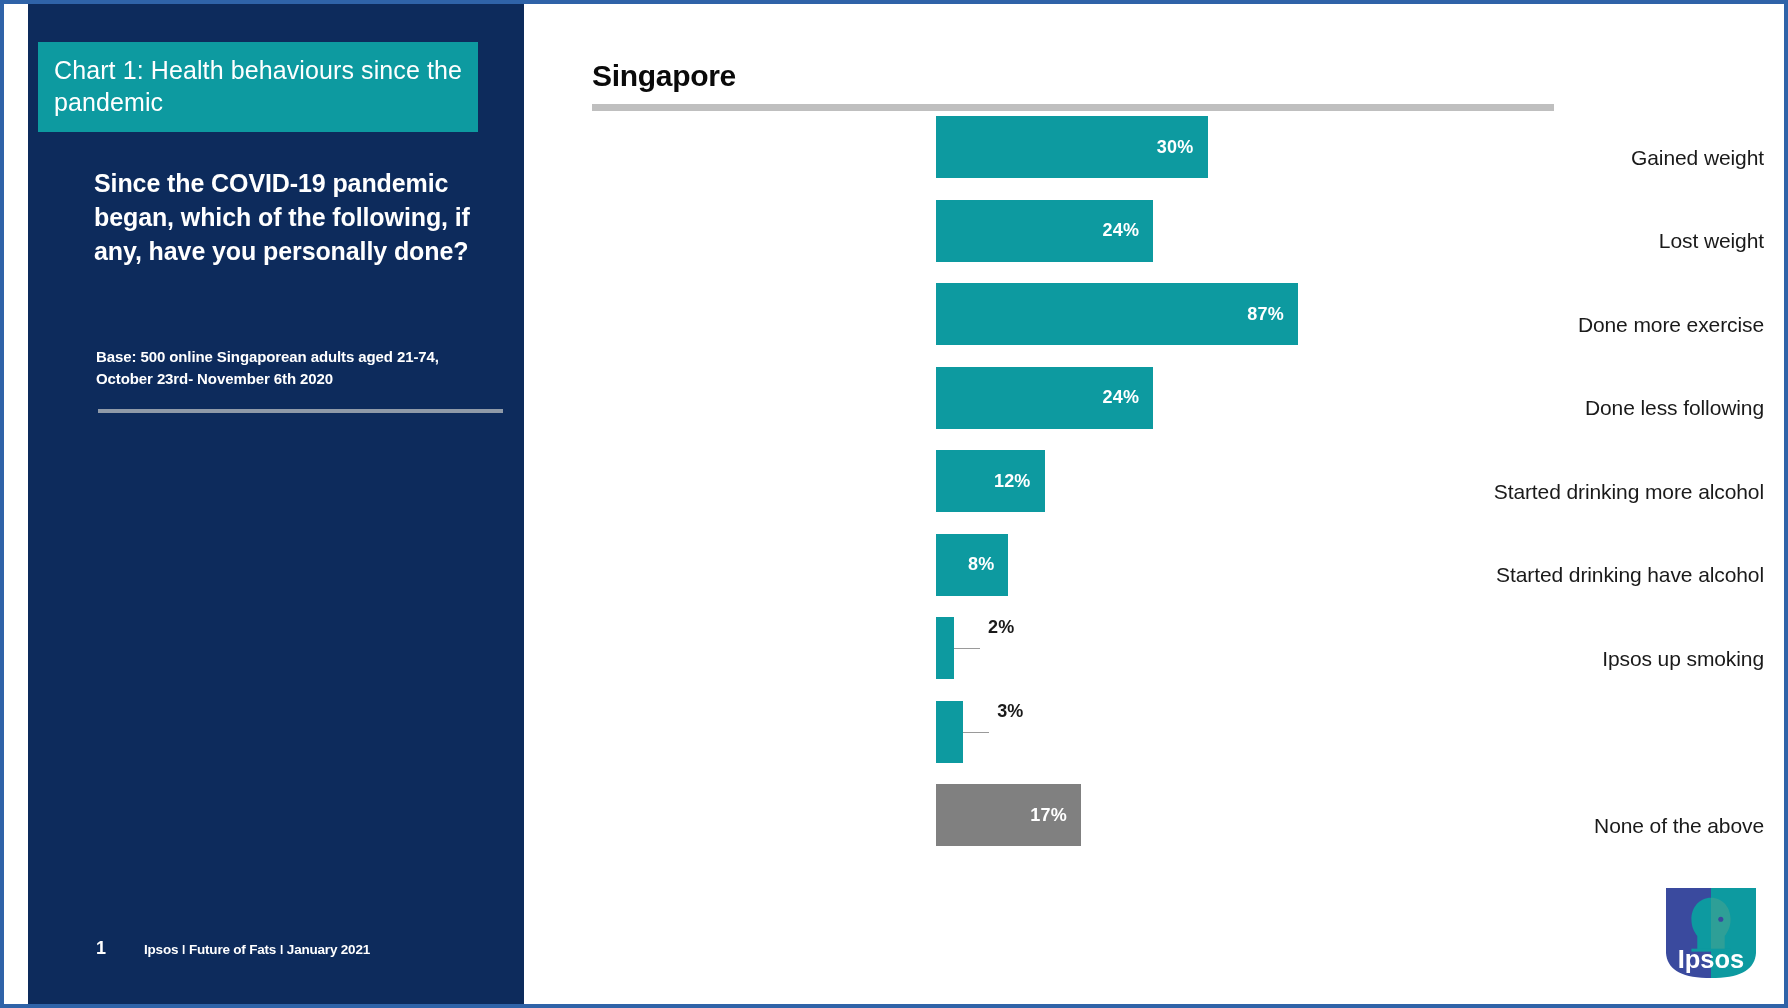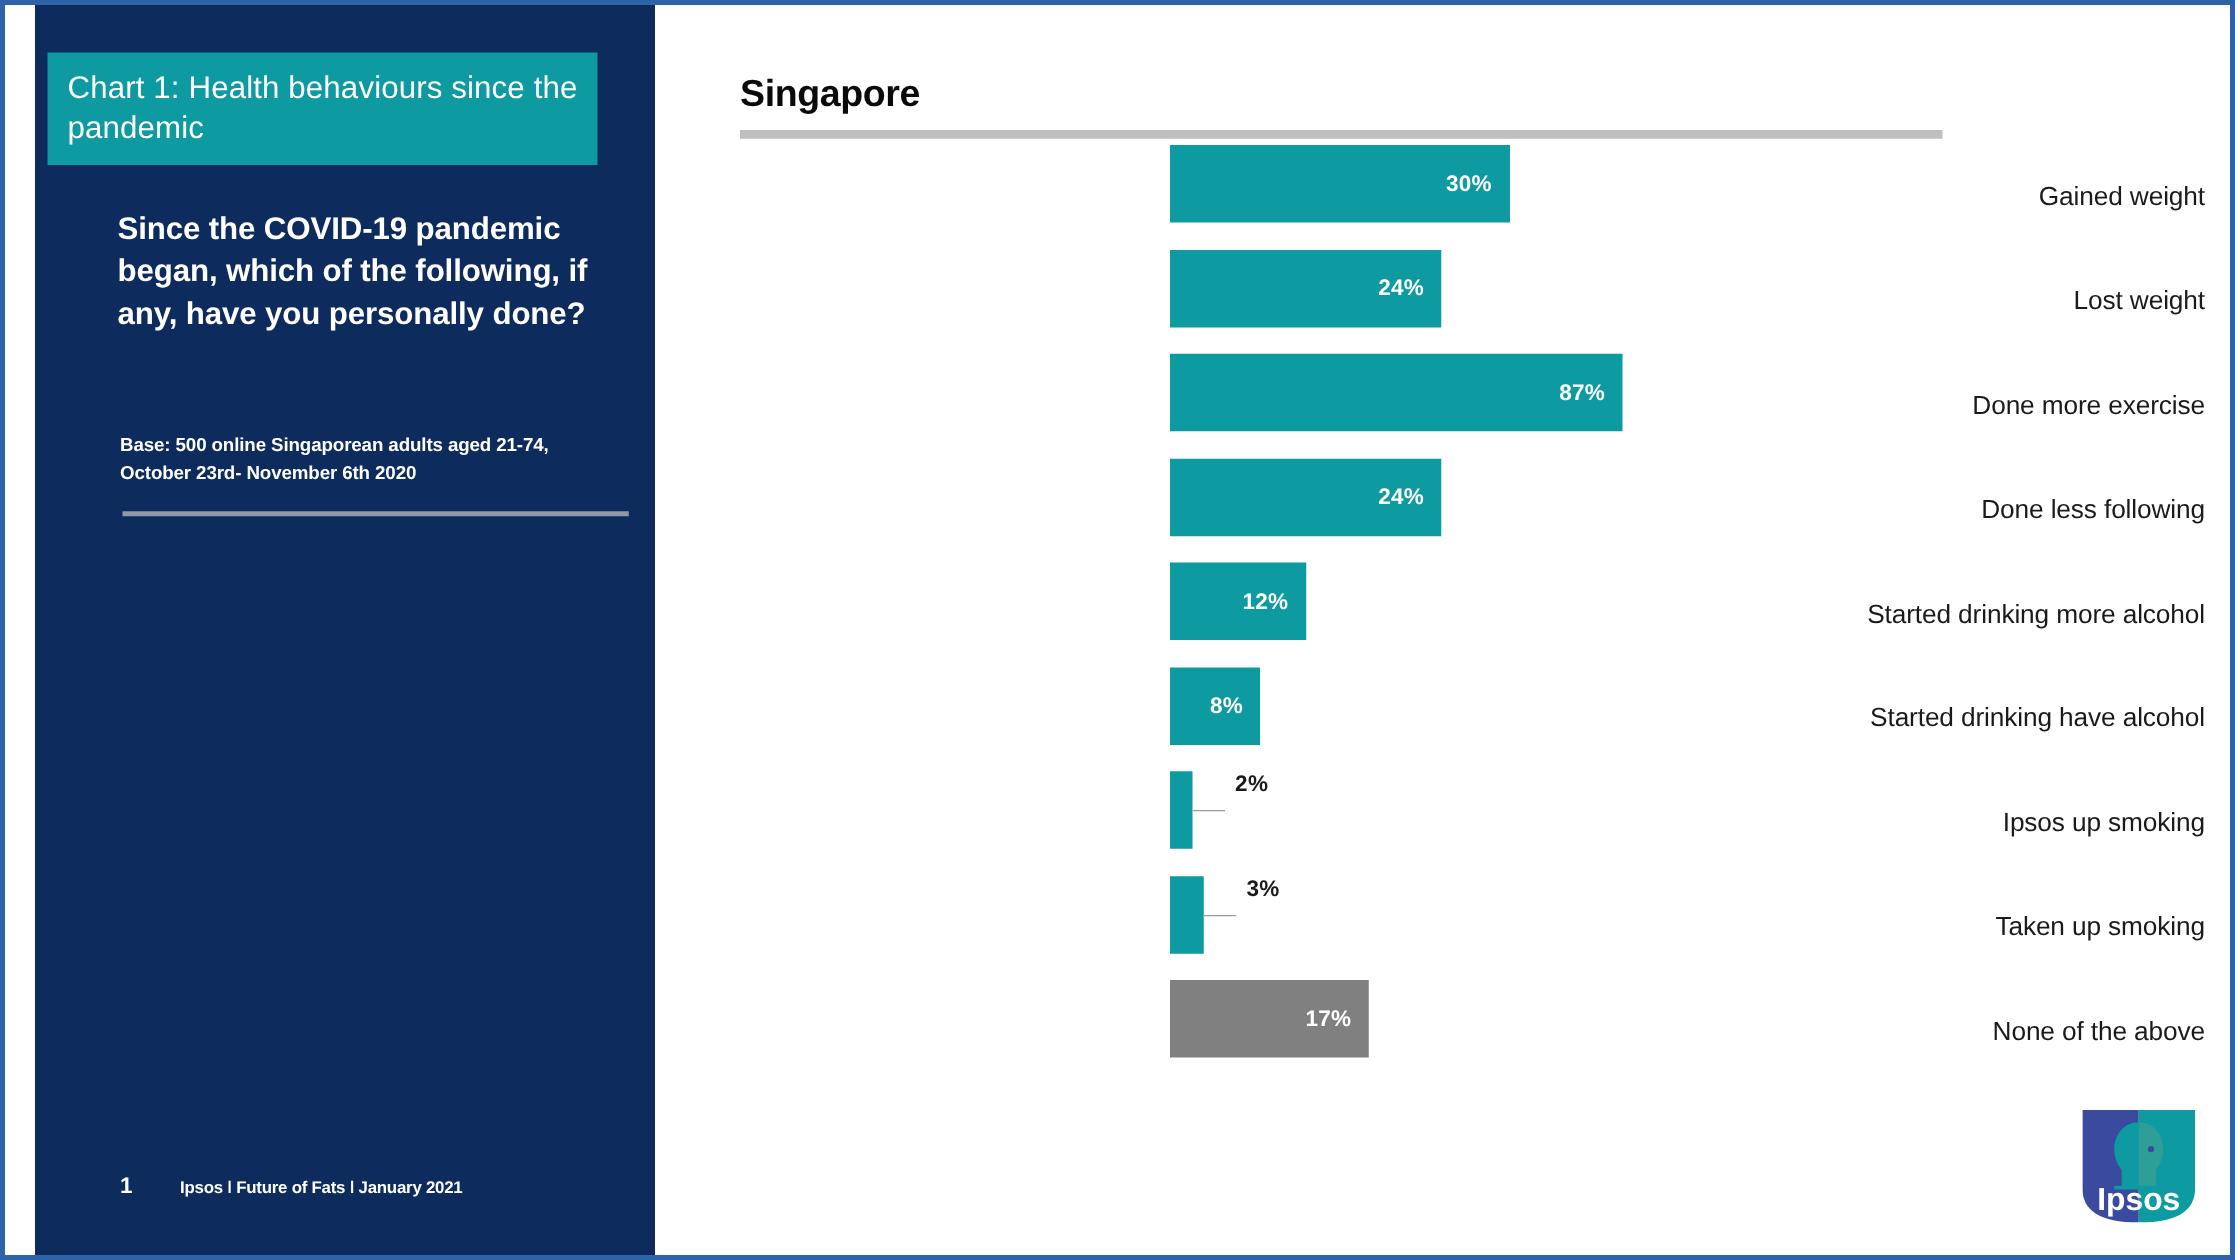--- a/index.html
+++ b/index.html
@@ -304,32 +304,31 @@
         <div class="bar-row">
           <div class="cat-label">Ipsos up smoking</div>
           <div class="bar-track">
             <div class="bar" style="width: 18.1px;">
               <span class="leader"></span>
             </div>
             <span class="val-outside">2%</span>
           </div>
         </div>
         <div class="bar-row">
-          <div class="cat-label">Taken up smoking</div>
           <div class="bar-track">
             <div class="bar" style="width: 27.15px;">
               <span class="leader"></span>
             </div>
             <span class="val-outside">3%</span>
           </div>
         </div>
         <div class="bar-row">
           <div class="cat-label">None of the above</div>
           <div class="bar-track">
-            <div class="bar grey" style="width: 159px; padding-left: 40px;">
+            <div class="bar grey" style="width: 145px; padding-left: 40px;">
               <span class="val-inside">17%</span>
             </div>
           </div>
         </div>
       </div>
 
     <svg id="logo" viewBox="0 0 100 100">
       <defs>
         <clipPath id="shieldClip">
           <path d="M4,4 H96 V68 C96,86 82,96 50,96 C18,96 4,86 4,68 Z"></path>

